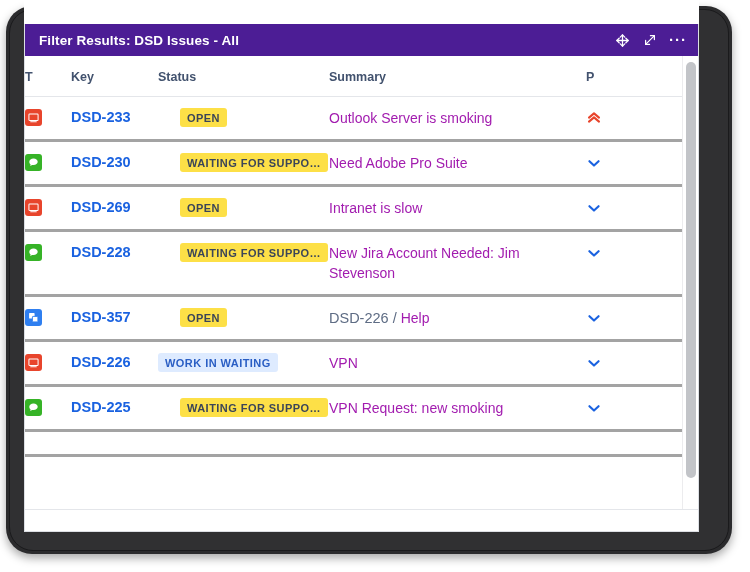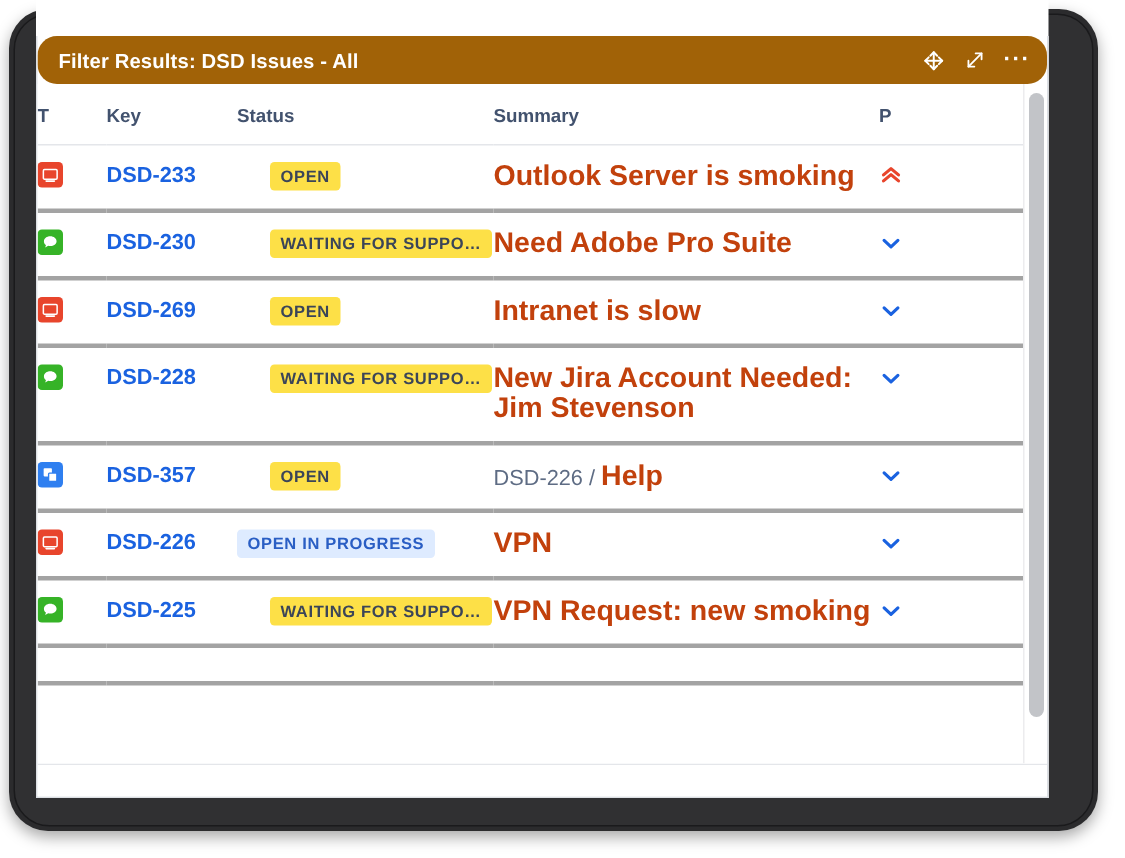--- a/index.html
+++ b/index.html
@@ -46,26 +46,25 @@
     border: 1px solid #dcdfe4;
     border-top: none;
     display: flex;
     flex-direction: column;
     overflow: hidden;
   }
 
   
   .titlebar {
     height: 32px;
-    background: #a16207;
+    background: #4c1d95;
     display: flex;
     align-items: center;
     padding: 0 12px 0 14px;
     flex: 0 0 auto;
-    border-radius: 13px;
   }
   .titlebar-title {
     color: #ffffff;
     font-size: 13.5px;
     font-weight: bold;
     letter-spacing: 0.1px;
     white-space: nowrap;
   }
   .titlebar-actions {
     margin-left: auto;
@@ -164,23 +163,23 @@
     max-width: 158px;
     overflow: hidden;
     text-overflow: ellipsis;
     vertical-align: middle;
   }
   .lz-default { background: #fde047; color: #3b4558; margin-left: 22px; }
   .lz-inprogress { background: #deebff; color: #2a5ec4; }
 
   
   .summary-link {
-    color: #c2410c;
-    font-size: 19px;
-    font-weight: bold;
+    color: #a21caf;
+    font-size: 14px;
+    font-weight: normal;
     text-decoration: none;
     line-height: 20px;
     cursor: pointer;
   }
   .summary-parent {
     color: #5e6c84;
     font-size: 14.5px;
     font-weight: normal;
     margin-right: 4px;
   }
@@ -351,21 +350,21 @@
                 </svg></span></td>
           </tr>
           <tr>
             <td class="d-type"><span class="type-icon ti-incident">
                 <svg width="11" height="11" viewBox="0 0 12 12" fill="none" stroke="#ffffff" stroke-width="1.1">
                   <rect x="1" y="2.2" width="10" height="7" rx="0.8"></rect>
                   <line x1="3" y1="10.6" x2="9" y2="10.6" stroke-width="1.2" stroke-linecap="round"></line>
                 </svg>
               </span></td>
             <td class="d-key"><span class="key-link">DSD-226</span></td>
-            <td class="d-status"><span class="lozenge lz-inprogress">OPEN IN PROGRESS</span></td>
+            <td class="d-status"><span class="lozenge lz-inprogress">WORK IN WAITING</span></td>
             <td class="d-summary"><span class="summary-link">VPN</span></td>
             <td class="d-prio"><span class="prio"><svg width="16" height="16" viewBox="0 0 16 16" fill="none" stroke="#1a62e0" stroke-width="2.1" stroke-linecap="round" stroke-linejoin="round">
                   <polyline points="3.4,6.2 8,10.6 12.6,6.2"></polyline>
                 </svg></span></td>
           </tr>
           <tr>
             <td class="d-type"><span class="type-icon ti-support">
                 <svg width="11" height="11" viewBox="0 0 12 12" fill="#ffffff">
                   <path d="M6 1.6c2.6 0 4.6 1.6 4.6 3.6S8.6 8.8 6 8.8c-.5 0-1-.06-1.45-.17L2.3 9.9l.6-1.85C1.9 7.4 1.4 6.55 1.4 5.2 1.4 3.2 3.4 1.6 6 1.6z"></path>
                 </svg>

